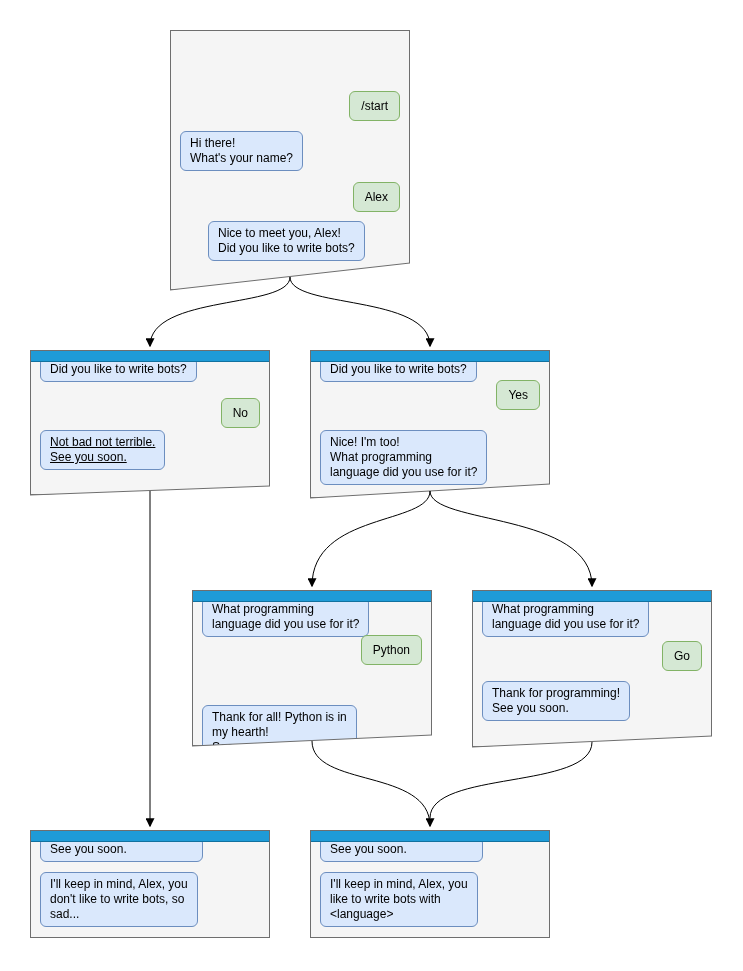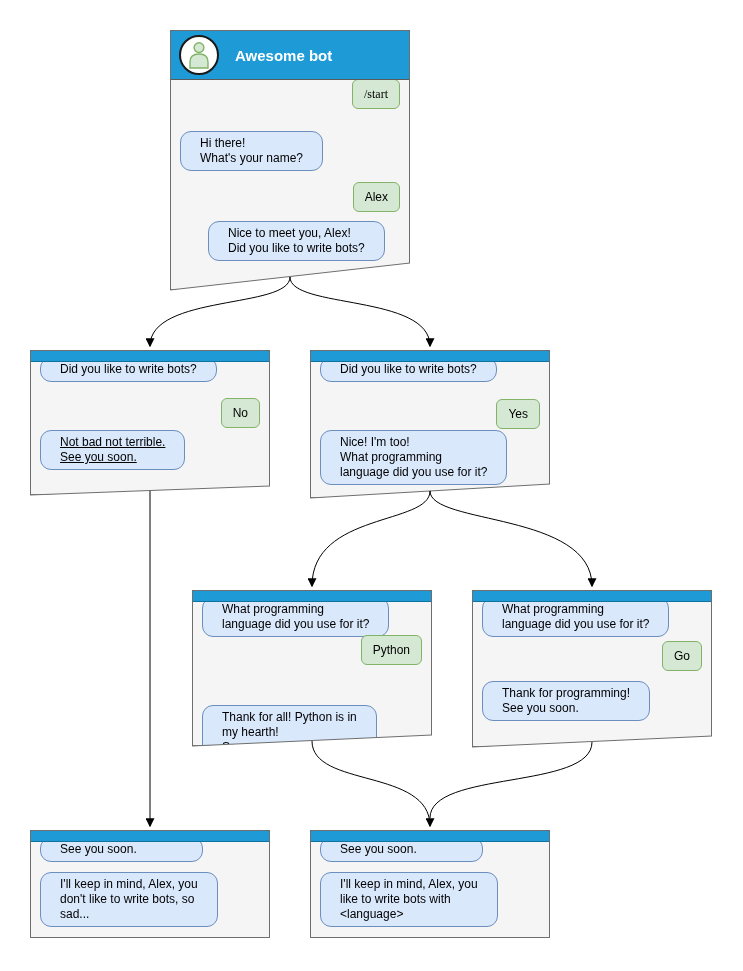--- a/index.html
+++ b/index.html
@@ -27,21 +27,21 @@
     display:flex; align-items:center; justify-content:center; flex:0 0 auto;
   }
   .win-title { color:#ffffff; font-weight:bold; font-size:15px; margin-left:16px; }
 
   .bub {
     position:absolute; box-sizing:border-box; z-index:1;
     font-size:12px; line-height:15px; color:#000000; white-space:pre;
   }
   .bub-bot {
     background:#dae8fc; border:1px solid #6c8ebf;
-    border-radius:11px; padding:4px 19px; left:9px;
+    border-radius:6px; padding:4px 9px; left:9px;
   }
   .bub-user {
     background:#d5e8d4; border:1px solid #82b366;
     border-radius:6px; height:30px; line-height:28px;
     padding:0 11px; right:9px; text-align:center;
   }
 </style>
 </head>
 <body>
 
@@ -67,51 +67,42 @@
     <path d="M430,491 C430,525 592,512 592,586" stroke="#000" fill="none" marker-end="url(#ah)"></path>
 
     <path d="M150,491 L150,826" stroke="#000" fill="none" marker-end="url(#ah)"></path>
 
     <path d="M312,741 C312,788 430,768 430,826" stroke="#000" fill="none" marker-end="url(#ah)"></path>
     <path d="M592,742 C592,790 430,770 430,818" stroke="#000" fill="none"></path>
   </svg>
 
   <div class="win" style="left:170px; top:30px; width:240px; height:260px;
               clip-path:polygon(0 0, 240px 0, 240px 233px, 0 260px);">
-    <div class="win-header big">
-      <div class="avatar">
-        <svg width="22" height="27" viewBox="0 0 22 27">
-          <path d="M2 26 L2 20 C2 14 5 12 11 12 C17 12 20 14 20 20 L20 26 Z" fill="#d5e8d4" stroke="#82b366" stroke-width="1.4"></path>
-          <circle cx="11" cy="5.6" r="4.9" fill="#d5e8d4" stroke="#82b366" stroke-width="1.4"></circle>
-        </svg>
-      </div>
-      <div class="win-title">Awesome bot</div>
-    </div>
-    <div class="bub bub-user" style="top:48px;font-family:Liberation Serif, serif;">/start</div>
+    <div class="bub bub-user" style="top:60px;">/start</div>
     <div class="bub bub-bot" style="top:100px;">Hi there!
 What's your name?</div>
     <div class="bub bub-user" style="top:151px;">Alex</div>
     <div class="bub bub-bot" style="top:190px;margin-left:28px;">Nice to meet you, Alex!
 Did you like to write bots?</div>
   </div>
 
   <div class="win" style="left:30px; top:350px; width:240px; height:145px;
               clip-path:polygon(0 0, 240px 0, 240px 136px, 0 145px);">
     <div class="win-header small"></div>
     <div class="bub bub-bot" style="top:6px;">Did you like to write bots?</div>
     <div class="bub bub-user" style="top:47px;">No</div>
     <div class="bub bub-bot" style="top:79px;text-decoration:underline;">Not bad not terrible.
 See you soon.</div>
   </div>
 
   <div class="win" style="left:310px; top:350px; width:240px; height:148px;
               clip-path:polygon(0 0, 240px 0, 240px 134px, 0 148px);">
     <div class="win-header small"></div>
     <div class="bub bub-bot" style="top:6px;">Did you like to write bots?</div>
-    <div class="bub bub-user" style="top:48px;text-align:right;">Yes</div>
+    <div class="bub bub-user" style="top:29px;text-align:right;">Yes</div>
     <div class="bub bub-bot" style="top:79px;">Nice! I'm too!
 What programming
 language did you use for it?</div>
   </div>
 
   <div class="win" style="left:192px; top:590px; width:240px; height:156px;
               clip-path:polygon(0 0, 240px 0, 240px 145px, 0 156px);">
     <div class="win-header small"></div>
     <div class="bub bub-bot" style="top:6px;">What programming
 language did you use for it?</div>

